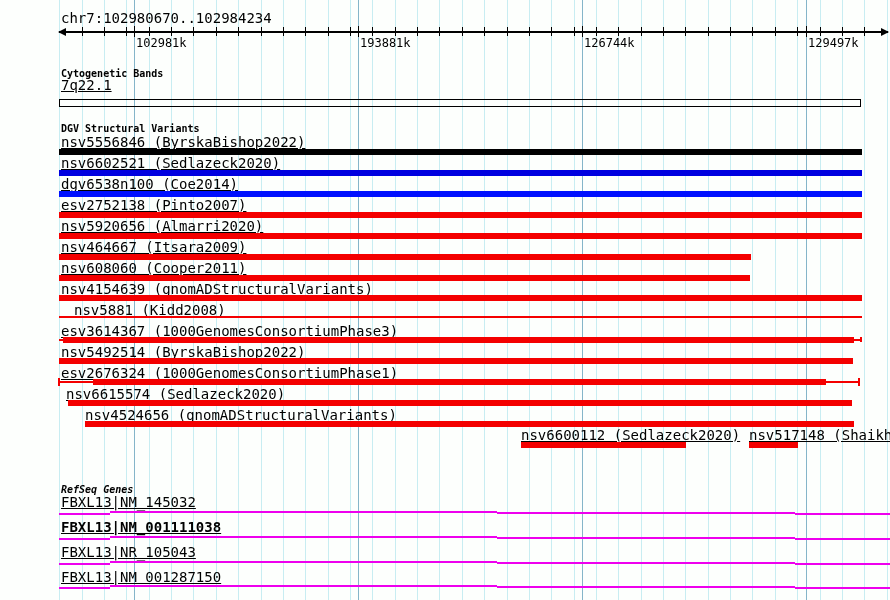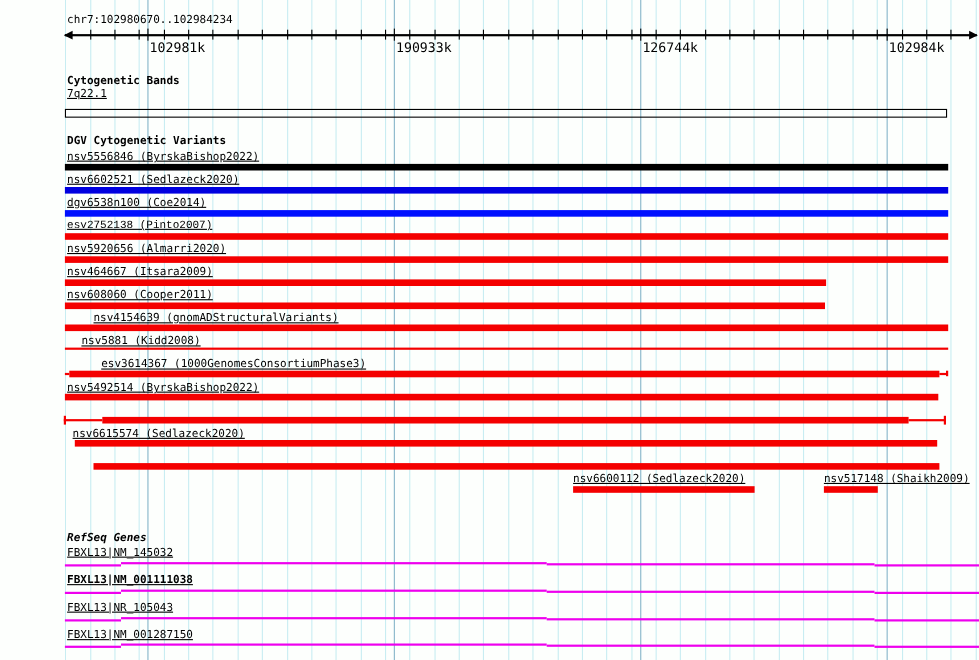--- a/index.html
+++ b/index.html
@@ -7,21 +7,21 @@
     position:relative;
     width:890px;height:600px;
     background:#fdfffd;
     overflow:hidden;
     font-family:"DejaVu Sans Mono", monospace;
     color:#000;
   }
   .abs{position:absolute;}
   .lbl{
     position:absolute;
-    font-size:10px;
+    font-size:14px;
     line-height:11px;
     white-space:nowrap;
     text-decoration:underline;
     cursor:pointer;
   }
   .plain{text-decoration:none;cursor:default;}
   .hdr{
     position:absolute;
     font-size:10px;
     font-weight:bold;
@@ -125,60 +125,62 @@
     <div class="abs" style="left: 730px; top: 27px; width: 1px; height: 9px; background: rgb(0, 0, 0);"></div>
     <div class="abs" style="left: 752px; top: 27px; width: 1px; height: 9px; background: rgb(0, 0, 0);"></div>
     <div class="abs" style="left: 775px; top: 27px; width: 1px; height: 9px; background: rgb(0, 0, 0);"></div>
     <div class="abs" style="left: 797px; top: 27px; width: 1px; height: 9px; background: rgb(0, 0, 0);"></div>
     <div class="abs" style="left: 820px; top: 27px; width: 1px; height: 9px; background: rgb(0, 0, 0);"></div>
     <div class="abs" style="left: 842px; top: 27px; width: 1px; height: 9px; background: rgb(0, 0, 0);"></div>
     <div class="abs" style="left: 864px; top: 27px; width: 1px; height: 9px; background: rgb(0, 0, 0);"></div>
     <div class="abs" style="left: 134px; top: 26px; width: 1px; height: 11px; background: rgb(0, 0, 0);"></div>
     <div class="ticklabel" style="left: 134px; top: 38px;">102981k</div>
     <div class="abs" style="left: 358px; top: 26px; width: 1px; height: 11px; background: rgb(0, 0, 0);"></div>
-    <div class="ticklabel" style="left: 358px; top: 38px;">190933k</div>
+    <div class="ticklabel" style="left: 358px; top: 38px;">193881k</div>
     <div class="abs" style="left: 582px; top: 26px; width: 1px; height: 11px; background: rgb(0, 0, 0);"></div>
     <div class="ticklabel" style="left: 582px; top: 38px;">126744k</div>
     <div class="abs" style="left: 806px; top: 26px; width: 1px; height: 11px; background: rgb(0, 0, 0);"></div>
-    <div class="ticklabel" style="left: 806px; top: 38px;">102984k</div>
+    <div class="ticklabel" style="left: 806px; top: 38px;">129497k</div>
     <div class="arrow" style="left: 58px; top: 28px; border-top: 4px solid transparent; border-bottom: 4px solid transparent; border-right: 8px solid rgb(0, 0, 0);"></div>
     <div class="arrow" style="left: 881px; top: 28px; border-top: 4px solid transparent; border-bottom: 4px solid transparent; border-left: 8px solid rgb(0, 0, 0);"></div>
     <div class="bandbox" style="left: 59px; top: 99px; width: 800px; height: 6px;"></div>
     <div class="lbl" style="left: 61px; top: 137px;">nsv5556846 (ByrskaBishop2022)</div>
     <div class="bar" style="left: 59px; top: 149px; width: 803px; height: 6px; background: rgb(0, 0, 0);"></div>
     <div class="lbl" style="left: 61px; top: 158px;">nsv6602521 (Sedlazeck2020)</div>
     <div class="bar" style="left: 59px; top: 170px; width: 803px; height: 6px; background: rgb(0, 0, 224);"></div>
     <div class="lbl" style="left: 61px; top: 179px;">dgv6538n100 (Coe2014)</div>
     <div class="bar" style="left: 59px; top: 191px; width: 803px; height: 6px; background: rgb(0, 16, 255);"></div>
-    <div class="lbl" style="left: 61px; top: 200px; font-family: Liberation Mono, monospace;">esv2752138 (Pinto2007)</div>
+    <div class="lbl" style="left: 61px; top: 200px;">esv2752138 (Pinto2007)</div>
     <div class="bar" style="left: 59px; top: 212px; width: 803px; height: 6px; background: rgb(244, 0, 0);"></div>
     <div class="lbl" style="left: 61px; top: 221px;">nsv5920656 (Almarri2020)</div>
     <div class="bar" style="left: 59px; top: 233px; width: 803px; height: 6px; background: rgb(244, 0, 0);"></div>
     <div class="lbl" style="left: 61px; top: 242px;">nsv464667 (Itsara2009)</div>
     <div class="bar" style="left: 59px; top: 254px; width: 692px; height: 6px; background: rgb(244, 0, 0);"></div>
     <div class="lbl" style="left: 61px; top: 263px;">nsv608060 (Cooper2011)</div>
     <div class="bar" style="left: 59px; top: 275px; width: 691px; height: 6px; background: rgb(244, 0, 0);"></div>
-    <div class="lbl" style="left: 61px; top: 284px; padding-left: 24px;">nsv4154639 (gnomADStructuralVariants)</div>
+    <div class="lbl" style="left: 61px; top: 284px;">nsv4154639 (gnomADStructuralVariants)</div>
     <div class="bar" style="left: 59px; top: 295px; width: 803px; height: 6px; background: rgb(244, 0, 0);"></div>
     <div class="lbl" style="left: 74px; top: 305px;">nsv5881 (Kidd2008)</div>
     <div class="bar" style="left: 59px; top: 316px; width: 803px; height: 2px; background: rgb(244, 0, 0);"></div>
-    <div class="lbl" style="left: 61px; top: 326px; padding-left: 31px;">esv3614367 (1000GenomesConsortiumPhase3)</div>
+    <div class="lbl" style="left: 61px; top: 326px;">esv3614367 (1000GenomesConsortiumPhase3)</div>
     <div class="bar" style="left: 59px; top: 339px; width: 4px; height: 2px; background: rgb(244, 0, 0);"></div>
     <div class="bar" style="left: 63px; top: 337px; width: 791px; height: 6px; background: rgb(244, 0, 0);"></div>
     <div class="bar" style="left: 854px; top: 339px; width: 7px; height: 2px; background: rgb(244, 0, 0);"></div>
     <div class="bar" style="left: 860px; top: 337px; width: 2px; height: 5px; background: rgb(244, 0, 0);"></div>
     <div class="lbl" style="left: 61px; top: 347px;">nsv5492514 (ByrskaBishop2022)</div>
     <div class="bar" style="left: 59px; top: 358px; width: 794px; height: 6px; background: rgb(244, 0, 0);"></div>
+    <div class="lbl" style="left: 61px; top: 368px;">esv2676324 (1000GenomesConsortiumPhase1)</div>
     <div class="bar" style="left: 58px; top: 378px; width: 2px; height: 8px; background: rgb(244, 0, 0);"></div>
     <div class="bar" style="left: 58px; top: 381px; width: 35px; height: 2px; background: rgb(244, 0, 0);"></div>
     <div class="bar" style="left: 93px; top: 379px; width: 733px; height: 6px; background: rgb(244, 0, 0);"></div>
     <div class="bar" style="left: 826px; top: 381px; width: 33px; height: 2px; background: rgb(244, 0, 0);"></div>
     <div class="bar" style="left: 858px; top: 378px; width: 2px; height: 8px; background: rgb(244, 0, 0);"></div>
     <div class="lbl" style="left: 66px; top: 389px;">nsv6615574 (Sedlazeck2020)</div>
     <div class="bar" style="left: 68px; top: 400px; width: 784px; height: 6px; background: rgb(244, 0, 0);"></div>
+    <div class="lbl" style="left: 85px; top: 410px;">nsv4524656 (gnomADStructuralVariants)</div>
     <div class="bar" style="left: 85px; top: 421px; width: 769px; height: 6px; background: rgb(244, 0, 0);"></div>
     <div class="lbl" style="left: 521px; top: 430px;">nsv6600112 (Sedlazeck2020)</div>
     <div class="bar" style="left: 521px; top: 442px; width: 165px; height: 6px; background: rgb(244, 0, 0);"></div>
     <div class="lbl" style="left: 749px; top: 430px;">nsv517148 (Shaikh2009)</div>
     <div class="bar" style="left: 749px; top: 442px; width: 49px; height: 6px; background: rgb(244, 0, 0);"></div>
     <div class="lbl" style="left: 61px; top: 497px;">FBXL13|NM_145032</div>
     <div class="bar" style="left: 59px; top: 513px; width: 51px; height: 2px; background: rgb(238, 0, 238);"></div>
     <div class="bar" style="left: 110px; top: 511px; width: 387px; height: 2px; background: rgb(238, 0, 238);"></div>
     <div class="bar" style="left: 497px; top: 512px; width: 298px; height: 2px; background: rgb(238, 0, 238);"></div>
     <div class="bar" style="left: 795px; top: 513px; width: 95px; height: 2px; background: rgb(238, 0, 238);"></div>
@@ -194,16 +196,16 @@
     <div class="bar" style="left: 795px; top: 563px; width: 95px; height: 2px; background: rgb(238, 0, 238);"></div>
     <div class="lbl" style="left: 61px; top: 572px;">FBXL13|NM_001287150</div>
     <div class="bar" style="left: 59px; top: 587px; width: 51px; height: 2px; background: rgb(238, 0, 238);"></div>
     <div class="bar" style="left: 110px; top: 585px; width: 387px; height: 2px; background: rgb(238, 0, 238);"></div>
     <div class="bar" style="left: 497px; top: 586px; width: 298px; height: 2px; background: rgb(238, 0, 238);"></div>
     <div class="bar" style="left: 795px; top: 587px; width: 95px; height: 2px; background: rgb(238, 0, 238);"></div>
     <div id="txt-layer" class="abs" style="left:0;top:0;width:890px;height:600px;">
     <div class="lbl plain" style="left:61px;top:13px;">chr7:102980670..102984234</div>
     <div class="hdr" style="left:61px;top:68px;">Cytogenetic Bands</div>
     <div class="lbl" style="left:61px;top:80px;">7q22.1</div>
-    <div class="hdr" style="left:61px;top:123px;">DGV Cytogenetic Variants</div>
+    <div class="hdr" style="left:61px;top:123px;">DGV Structural Variants</div>
     <div class="hdr" style="left:61px;top:484px;font-style:italic;">RefSeq Genes</div>
   </div>
 </div>
 
 </body></html>

